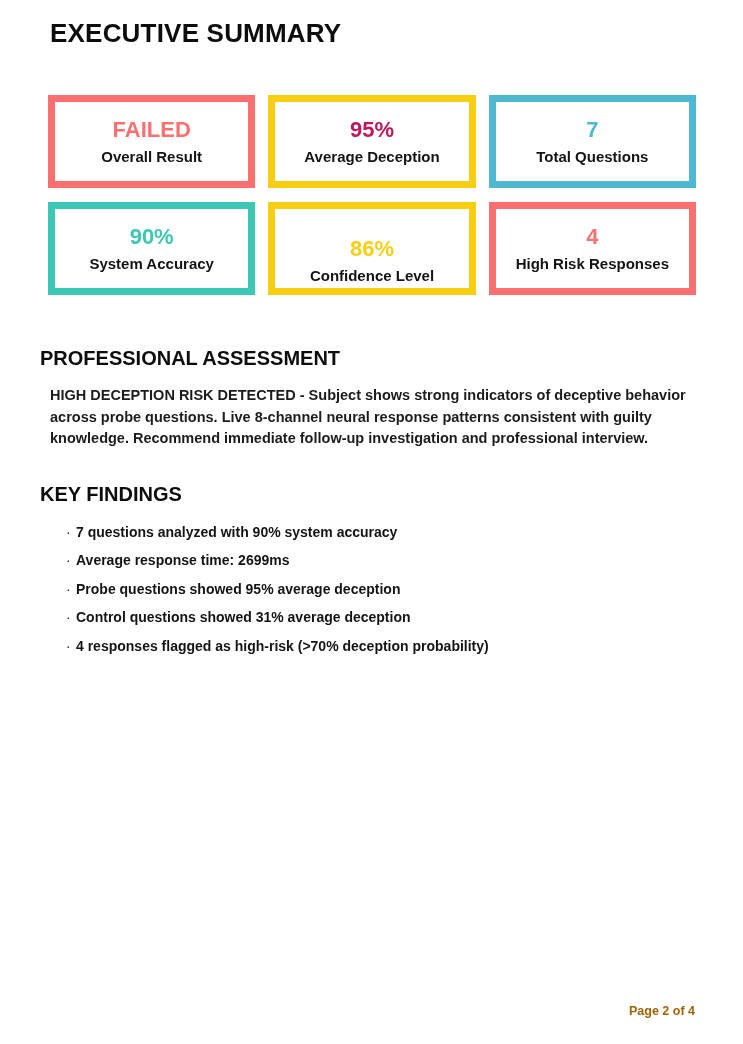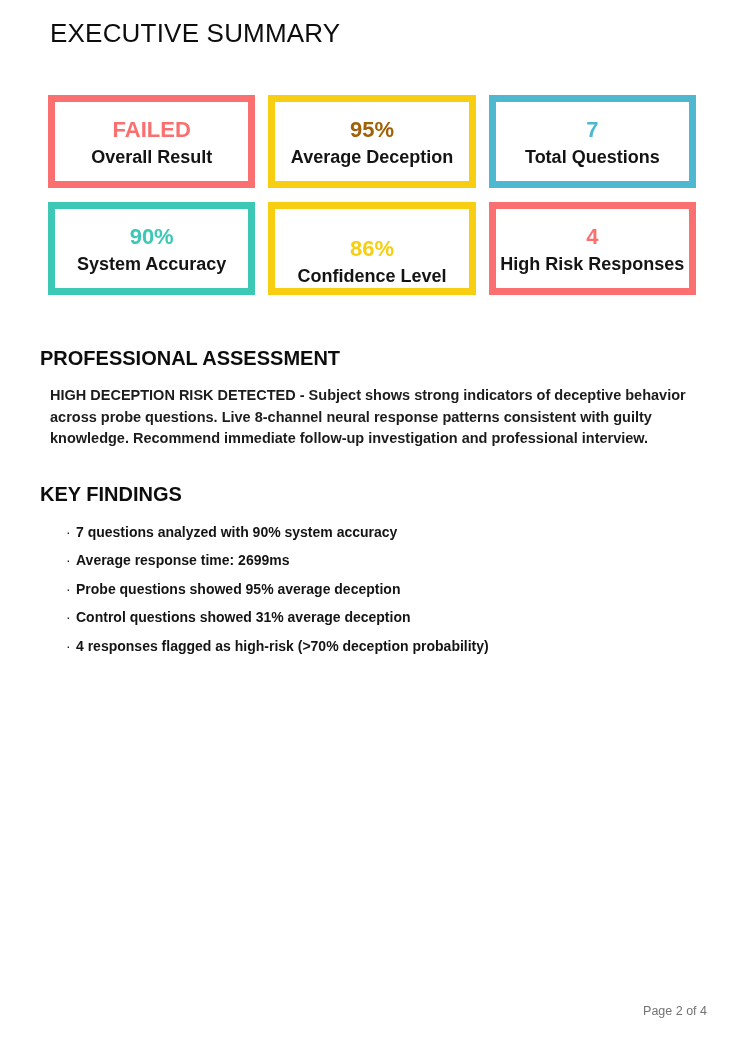--- a/index.html
+++ b/index.html
@@ -10,21 +10,21 @@
     background: #ffffff;
     font-family: "Liberation Sans", sans-serif;
     color: #111111;
     overflow: hidden;
   }
   .doc-title {
     margin: 0;
     padding: 18px 50px 0 50px;
     font-size: 26px;
     line-height: 30px;
-    font-weight: 400;
+    font-weight: 700;
     letter-spacing: 0.2px;
     color: #0d0d0d;
   }
   .stat-grid {
     margin: 47px 47px 0 48px;
     display: grid;
     grid-template-columns: repeat(3, 1fr);
     grid-auto-rows: 93px;
     column-gap: 13px;
     row-gap: 14px;
@@ -39,21 +39,21 @@
     justify-content: center;
     gap: 9px;
     text-align: center;
   }
   .stat-value {
     font-size: 22px;
     font-weight: 700;
     line-height: 22px;
   }
   .stat-label {
-    font-size: 18px;
+    font-size: 15px;
     font-weight: 700;
     color: #141414;
     line-height: 14px;
   }
   .section-heading {
     margin: 0;
     padding: 0 40px;
     font-size: 20px;
     line-height: 22px;
     font-weight: 700;
@@ -84,41 +84,41 @@
   }
   .kf-bullet {
     position: absolute;
     left: 16px;
     top: 0;
     font-weight: 400;
     color: #222222;
   }
   .page-footer {
     position: absolute;
-    right: 36px;
+    right: 48px;
     bottom: 26px;
     font-size: 12.5px;
-    color: #737373;
-    font-weight: 400;
+    color: #a16207;
+    font-weight: 700;
   }
 </style>
 </head>
 <body>
 
 <div class="page">
 
   <h1 class="doc-title">EXECUTIVE SUMMARY</h1>
 
   <div class="stat-grid">
     <div class="stat-card" style="border-color: rgb(250, 112, 112);">
       <div class="stat-value" style="color: rgb(250, 112, 112);">FAILED</div>
       <div class="stat-label">Overall Result</div>
     </div>
     <div class="stat-card" style="border-color: rgb(248, 206, 18);">
-      <div class="stat-value" style="color: #a16207;">95%</div>
+      <div class="stat-value" style="color: #be185d;">95%</div>
       <div class="stat-label">Average Deception</div>
     </div>
     <div class="stat-card" style="border-color: rgb(79, 184, 209);">
       <div class="stat-value" style="color: rgb(79, 184, 209);">7</div>
       <div class="stat-label">Total Questions</div>
     </div>
     <div class="stat-card" style="border-color: rgb(60, 200, 180);">
       <div class="stat-value" style="color: rgb(60, 200, 180);">90%</div>
       <div class="stat-label">System Accuracy</div>
     </div>

